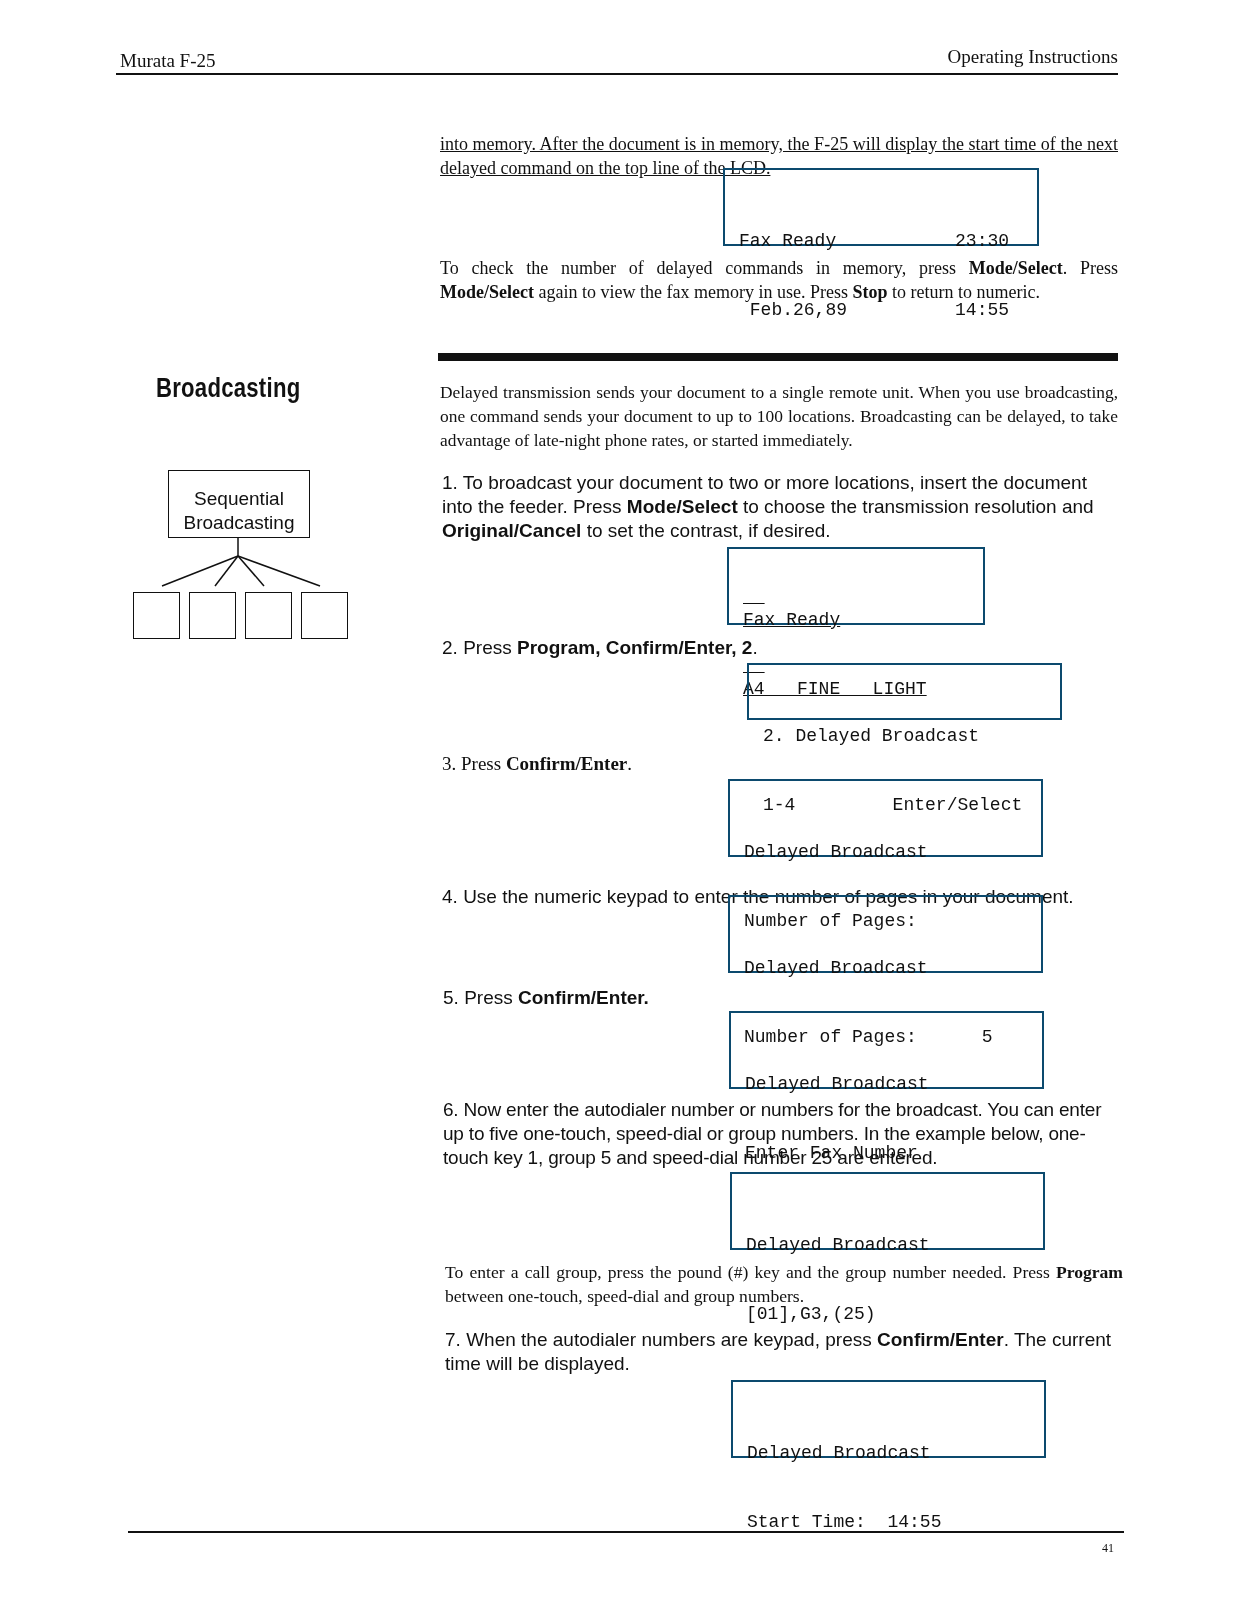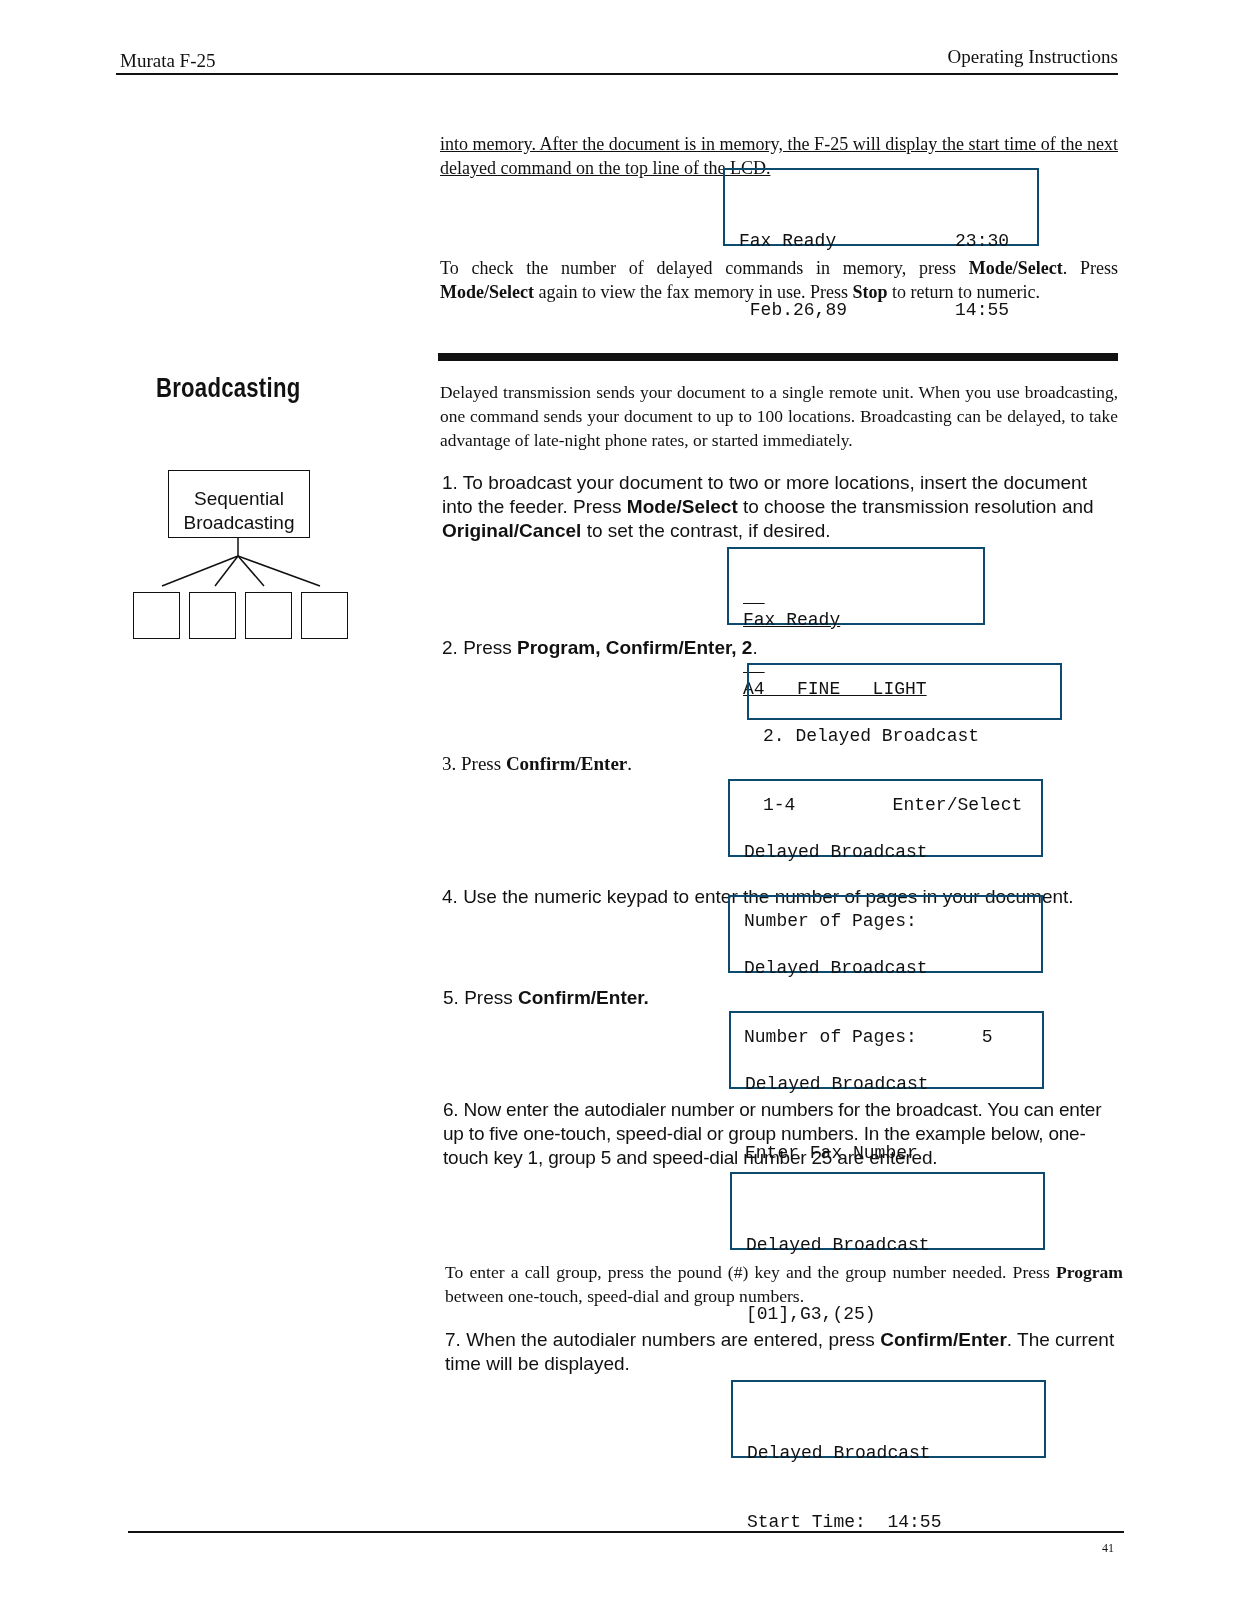--- a/index.html
+++ b/index.html
@@ -116,21 +116,21 @@
   <span>6.</span> <span>Now enter the autodialer number or numbers for the broadcast. You can enter up to five one-touch, speed-dial or group numbers. In the example below, one-touch key 1, group 5 and speed-dial number 25 are entered.</span>
 </div>
 <div class="abs mono lcd" style="left:730px; top:1172px; width:315px; height:78px;">
   <span class="line">Delayed Broadcast</span>
   <span class="line">[01],G3,(25)</span>
 </div>
 
 <div class="abs serif para p-group"><span>To enter a call group, press the pound (#) key and the group number needed. Press </span><b>Program</b><span> between one-touch, speed-dial and group numbers.</span></div>
 
 <div class="abs sans step" style="left:445px; top:1328px; width:680px;">
-  <span>7.</span> <span>When the autodialer numbers are entered, press </span><b>Confirm/Enter</b><span>. The current time will be displayed.</span>
+  <span>7.</span> <span>When the autodialer numbers are keypad, press </span><b>Confirm/Enter</b><span>. The current time will be displayed.</span>
 </div>
 <div class="abs mono lcd" style="left:731px; top:1380px; width:315px; height:78px;">
   <span class="line">Delayed Broadcast</span>
   <span class="line">Start Time:  14:55</span>
 </div>
 
 <div class="abs footer-rule"></div>
 <div class="abs serif page-num">41</div>
 
 </body></html>

